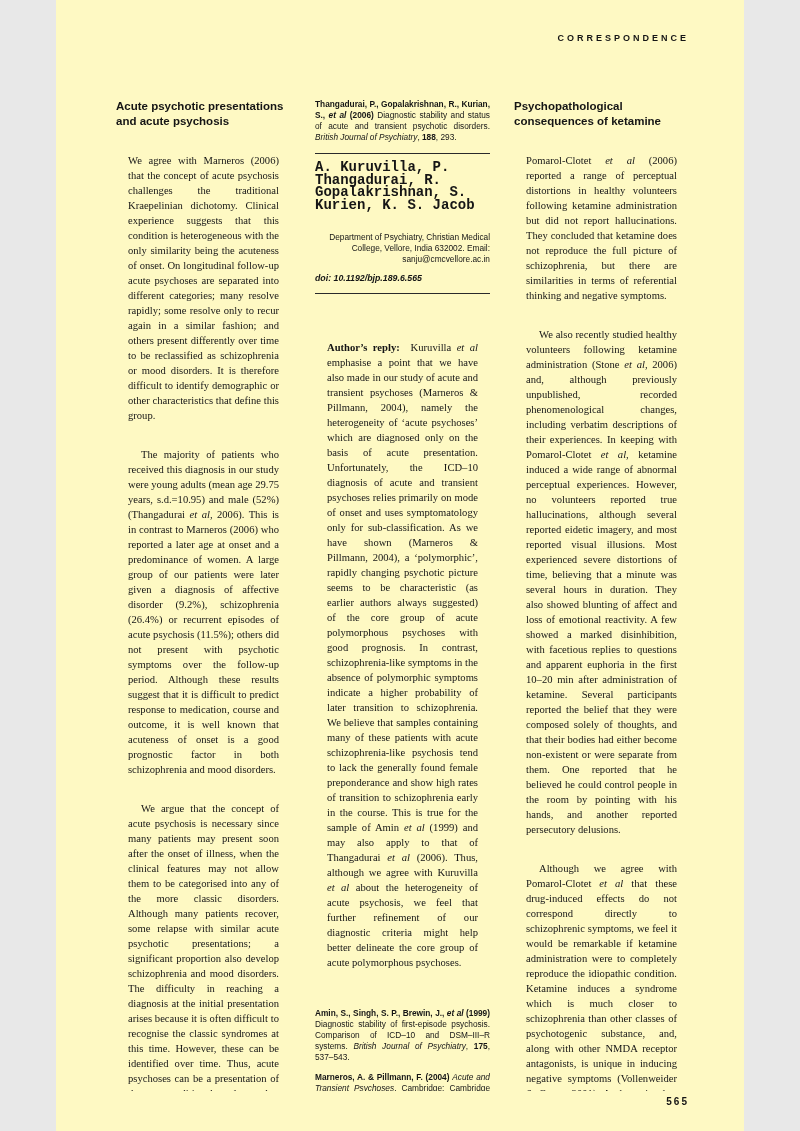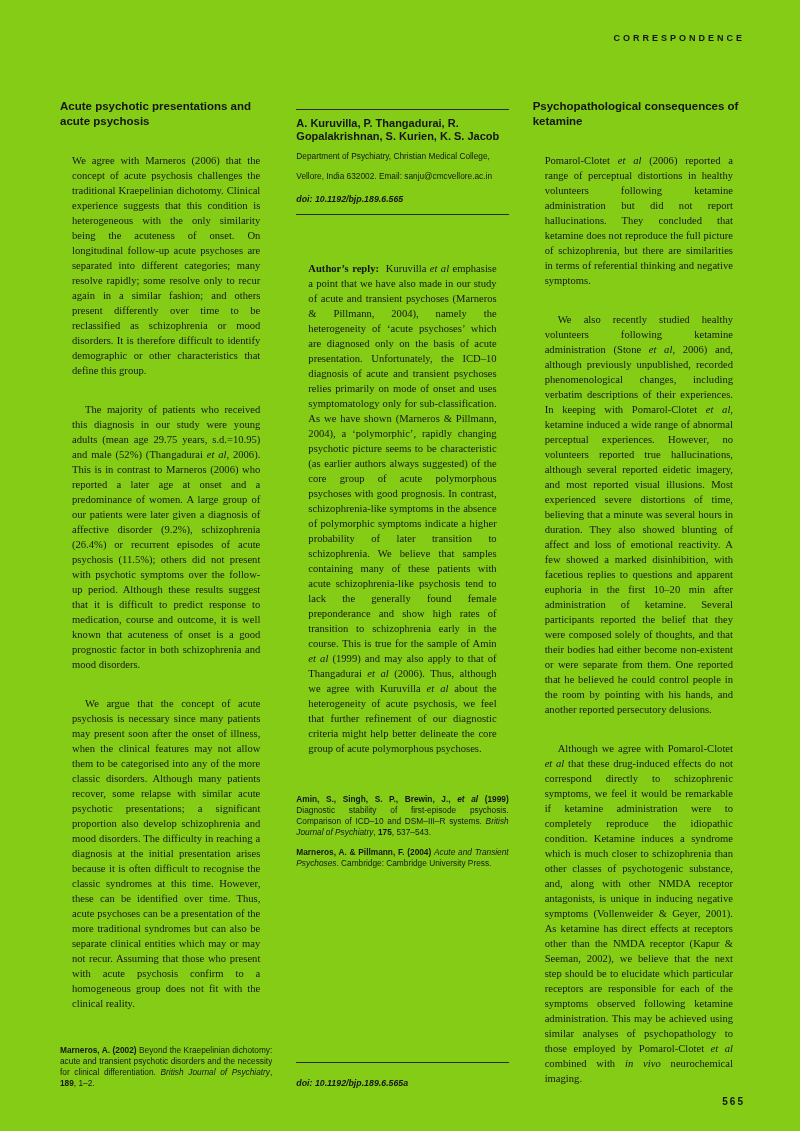--- a/index.html
+++ b/index.html
@@ -1,17 +1,17 @@
 <!DOCTYPE html>
 <html><head>
 <meta charset="utf-8">
 <style>
   html,body { margin:0; padding:0; background:#e8e8e8; }
   .page {
-    width:800px; height:1131px; margin:0 auto; background:#84cc16;
+    width:688px; height:1131px; margin:0 auto; background:#fef9c3;
     box-sizing:border-box; padding:33px 55px 0 60px; position:relative;
     color:#151515;
   }
   .running-head {
     text-align:right;
     font-family:"Liberation Sans", sans-serif;
     font-weight:bold; font-size:9px; letter-spacing:3px;
   }
   .columns {
     display:grid; grid-template-columns:repeat(3, 1fr);
@@ -38,26 +38,26 @@
   .refs-group { margin-top:26px; }
   .sig-block {
     border-top:1px solid #2a2a2a; border-bottom:1px solid #2a2a2a;
     padding:7px 0 9px 0; margin-top:10px;
   }
   .sig-block-bottom {
     border-top:1px solid #2a2a2a;
     padding:7px 0 2px 0; margin-top:auto;
   }
   .authors {
-    font-family:Liberation Sans, sans-serif;
-    font-weight:bold; font-size:11px; line-height:12.5px;
+    font-family:Liberation Mono, monospace;
+    font-weight:bold; font-size:14px; line-height:12.5px;
   }
   .affil {
     font-family:"Liberation Sans", sans-serif;
-    font-size:8.3px; line-height:20px; margin-top:4px;
+    font-size:8.3px; line-height:11px; margin-top:21px;text-align:right;
   }
   .doi {
     font-family:"Liberation Sans", sans-serif;
     font-weight:bold; font-size:8.8px; line-height:12px; margin-top:7px;font-style:italic;
   }
   .folio {
     position:absolute; right:55px; bottom:24px;
     font-family:"Liberation Sans", sans-serif;
     font-weight:bold; font-size:10px; letter-spacing:2px;
   }
@@ -73,20 +73,21 @@
 
     <div class="col">
       <h2 class="article-title">Acute psychotic presentations and acute psychosis</h2>
       <p class="body">We agree with Marneros (2006) that the concept of acute psychosis challenges the traditional Kraepelinian dichotomy. Clinical experience suggests that this condition is heterogeneous with the only similarity being the acuteness of onset. On longitudinal follow-up acute psychoses are separated into different categories; many resolve rapidly; some resolve only to recur again in a similar fashion; and others present differently over time to be reclassified as schizophrenia or mood disorders. It is therefore difficult to identify demographic or other characteristics that define this group.</p>
       <p class="body">The majority of patients who received this diagnosis in our study were young adults (mean age 29.75 years, s.d.=10.95) and male (52%) (Thangadurai <i>et al</i>, 2006). This is in contrast to Marneros (2006) who reported a later age at onset and a predominance of women. A large group of our patients were later given a diagnosis of affective disorder (9.2%), schizophrenia (26.4%) or recurrent episodes of acute psychosis (11.5%); others did not present with psychotic symptoms over the follow-up period. Although these results suggest that it is difficult to predict response to medication, course and outcome, it is well known that acuteness of onset is a good prognostic factor in both schizophrenia and mood disorders.</p>
       <p class="body">We argue that the concept of acute psychosis is necessary since many patients may present soon after the onset of illness, when the clinical features may not allow them to be categorised into any of the more classic disorders. Although many patients recover, some relapse with similar acute psychotic presentations; a significant proportion also develop schizophrenia and mood disorders. The difficulty in reaching a diagnosis at the initial presentation arises because it is often difficult to recognise the classic syndromes at this time. However, these can be identified over time. Thus, acute psychoses can be a presentation of the more traditional syndromes but can also be separate clinical entities which may or may not recur. Assuming that those who present with acute psychosis confirm to a homogeneous group does not fit with the clinical reality.</p>
       <div class="ref ref-bottom"><b>Marneros, A. (2002)</b> Beyond the Kraepelinian dichotomy: acute and transient psychotic disorders and the necessity for clinical differentiation. <i>British Journal of Psychiatry</i>, <b>189</b>, 1–2.</div>
     </div>
 
     <div class="col">
+      <div class="ref"><b>Thangadurai, P., Gopalakrishnan, R., Kurian, S., <i>et al</i> (2006)</b> Diagnostic stability and status of acute and transient psychotic disorders. <i>British Journal of Psychiatry</i>, <b>188</b>, 293.</div>
       <div class="sig-block">
         <div class="authors">A. Kuruvilla, P. Thangadurai, R. Gopalakrishnan, S. Kurien, K. S. Jacob</div>
         <div class="affil">Department of Psychiatry, Christian Medical College, Vellore, India 632002. Email: sanju@cmcvellore.ac.in</div>
         <div class="doi">doi: 10.1192/bjp.189.6.565</div>
       </div>
       <p class="body reply"><b>Author’s reply:</b>&nbsp; Kuruvilla <i>et al</i> emphasise a point that we have also made in our study of acute and transient psychoses (Marneros &amp; Pillmann, 2004), namely the heterogeneity of ‘acute psychoses’ which are diagnosed only on the basis of acute presentation. Unfortunately, the ICD–10 diagnosis of acute and transient psychoses relies primarily on mode of onset and uses symptomatology only for sub-classification. As we have shown (Marneros &amp; Pillmann, 2004), a ‘polymorphic’, rapidly changing psychotic picture seems to be characteristic (as earlier authors always suggested) of the core group of acute polymorphous psychoses with good prognosis. In contrast, schizophrenia-like symptoms in the absence of polymorphic symptoms indicate a higher probability of later transition to schizophrenia. We believe that samples containing many of these patients with acute schizophrenia-like psychosis tend to lack the generally found female preponderance and show high rates of transition to schizophrenia early in the course. This is true for the sample of Amin <i>et al</i> (1999) and may also apply to that of Thangadurai <i>et al</i> (2006). Thus, although we agree with Kuruvilla <i>et al</i> about the heterogeneity of acute psychosis, we feel that further refinement of our diagnostic criteria might help better delineate the core group of acute polymorphous psychoses.</p>
       <div class="refs-group">
         <div class="ref"><b>Amin, S., Singh, S. P., Brewin, J., <i>et al</i> (1999)</b> Diagnostic stability of first-episode psychosis. Comparison of ICD–10 and DSM–III–R systems. <i>British Journal of Psychiatry</i>, <b>175</b>, 537–543.</div>
         <div class="ref"><b>Marneros, A. &amp; Pillmann, F. (2004)</b> <i>Acute and Transient Psychoses</i>. Cambridge: Cambridge University Press.</div>
       </div>

